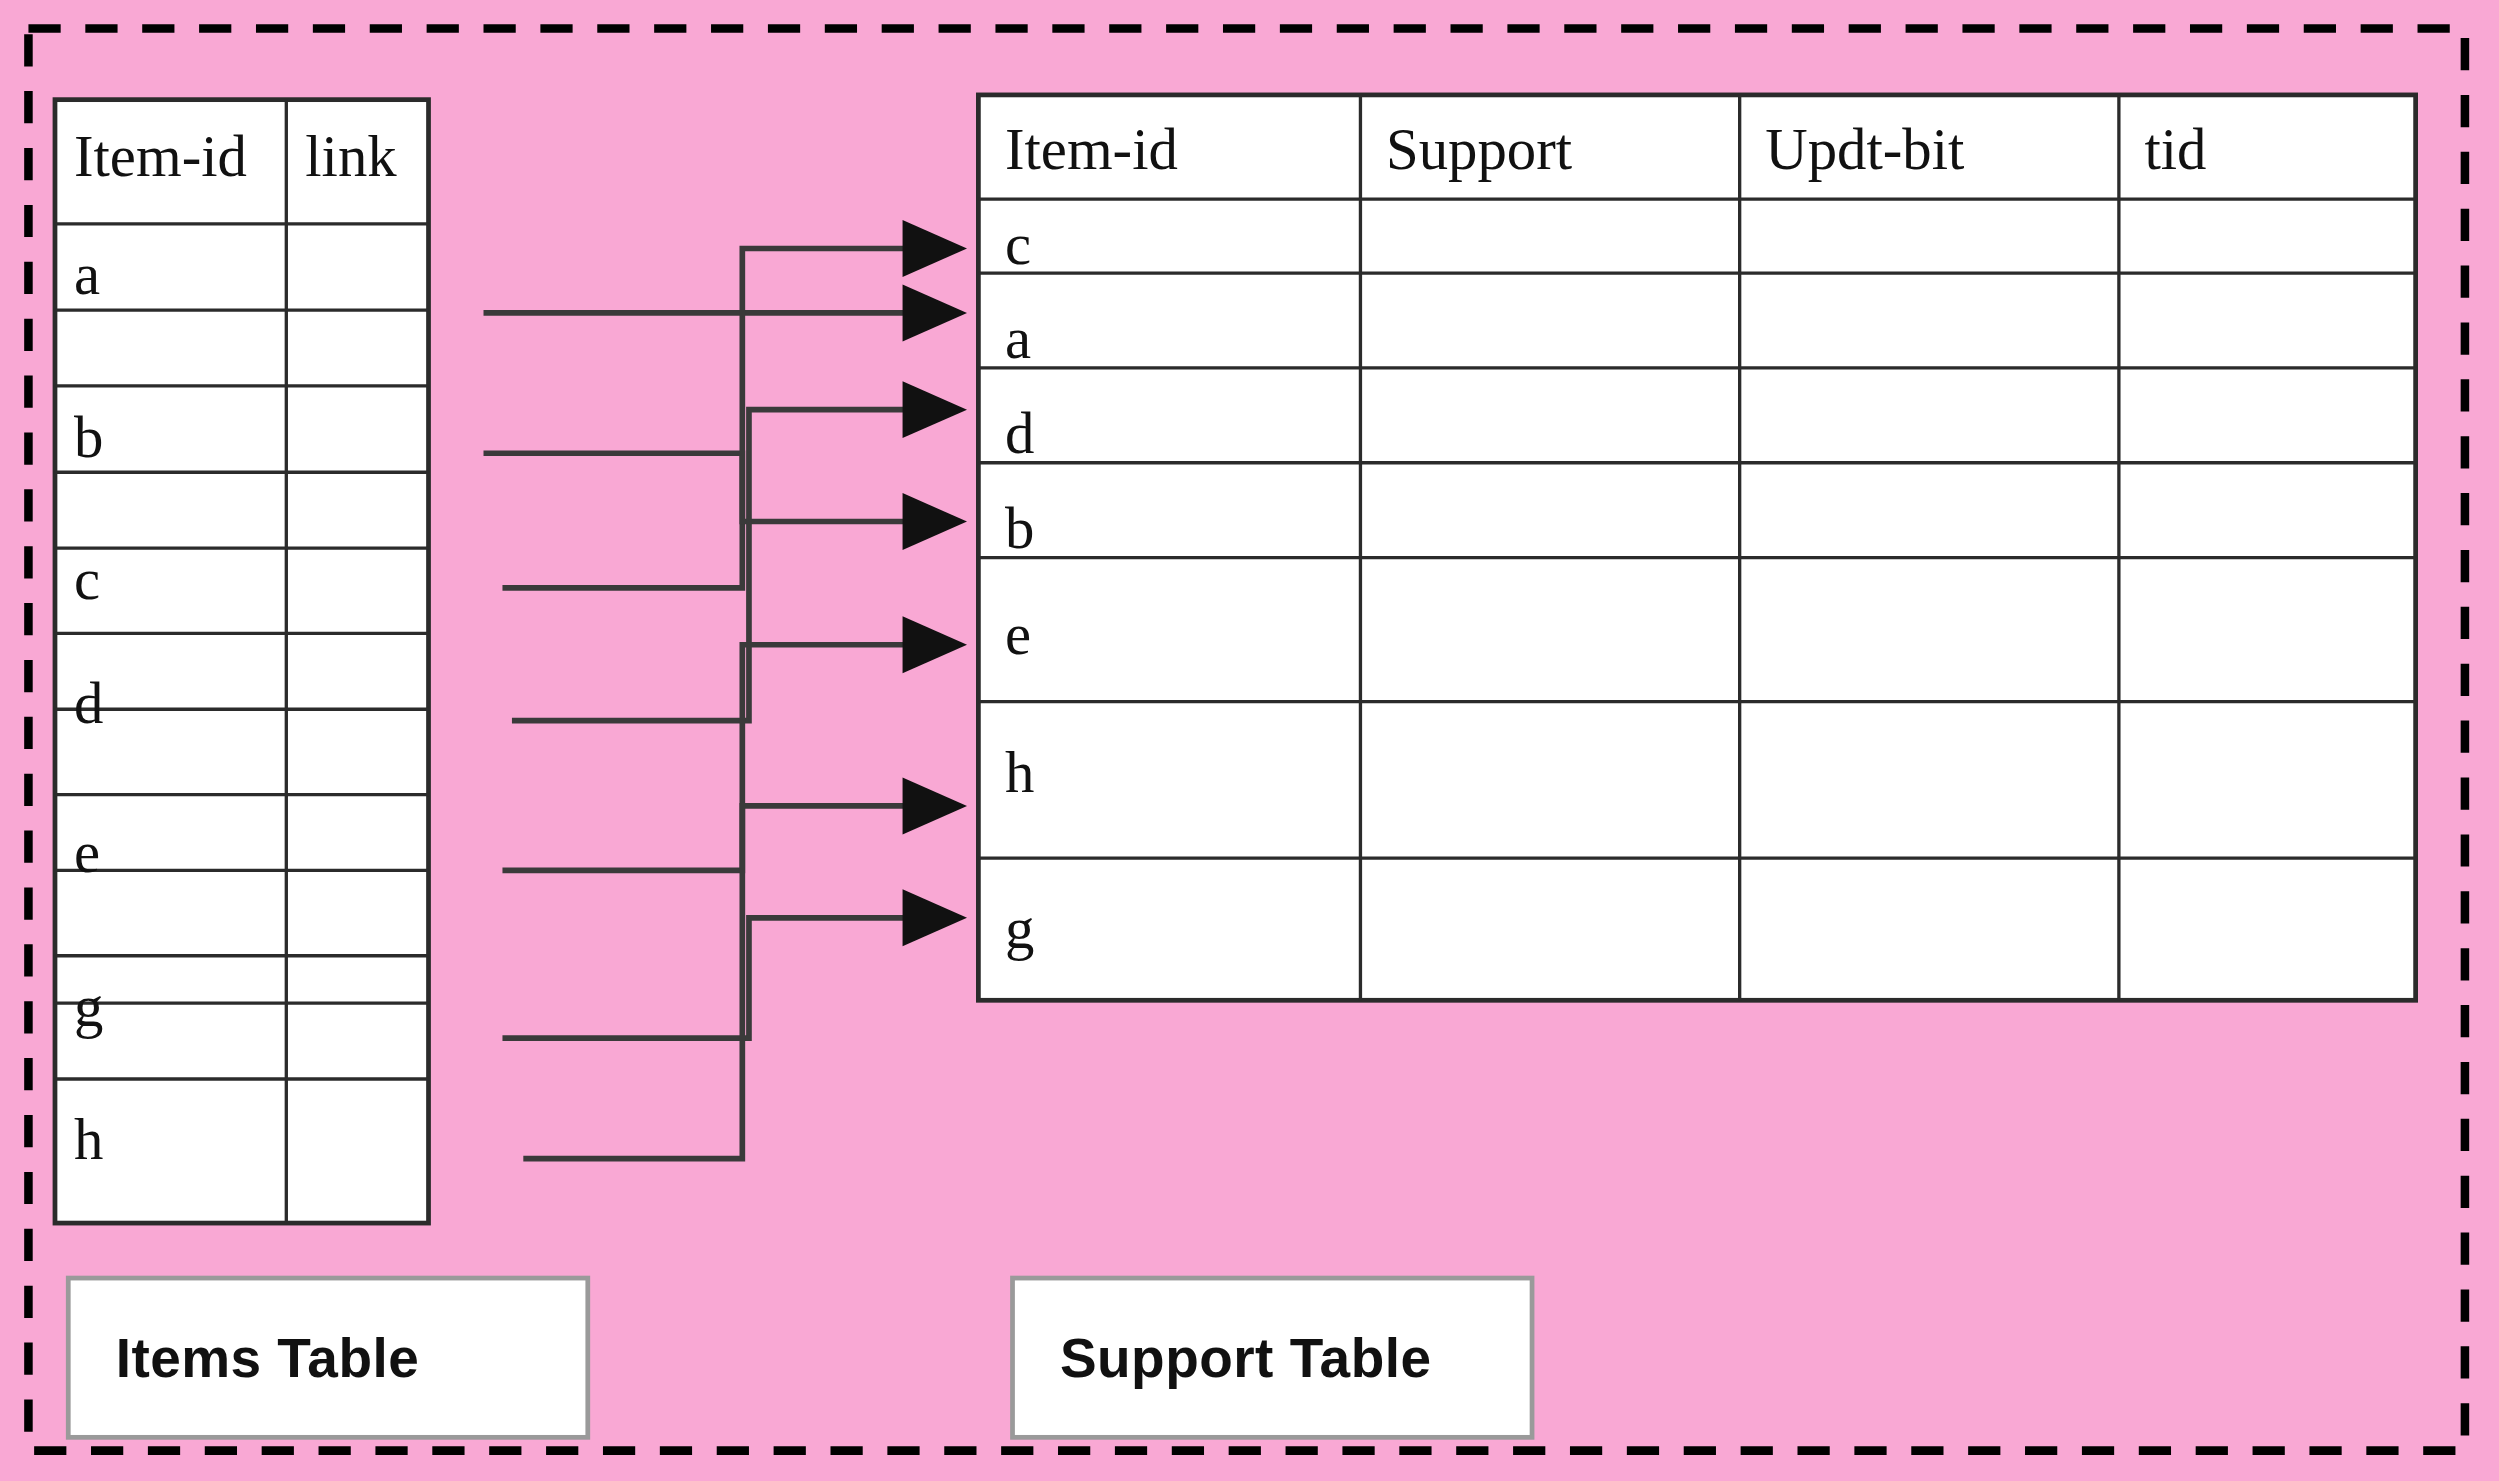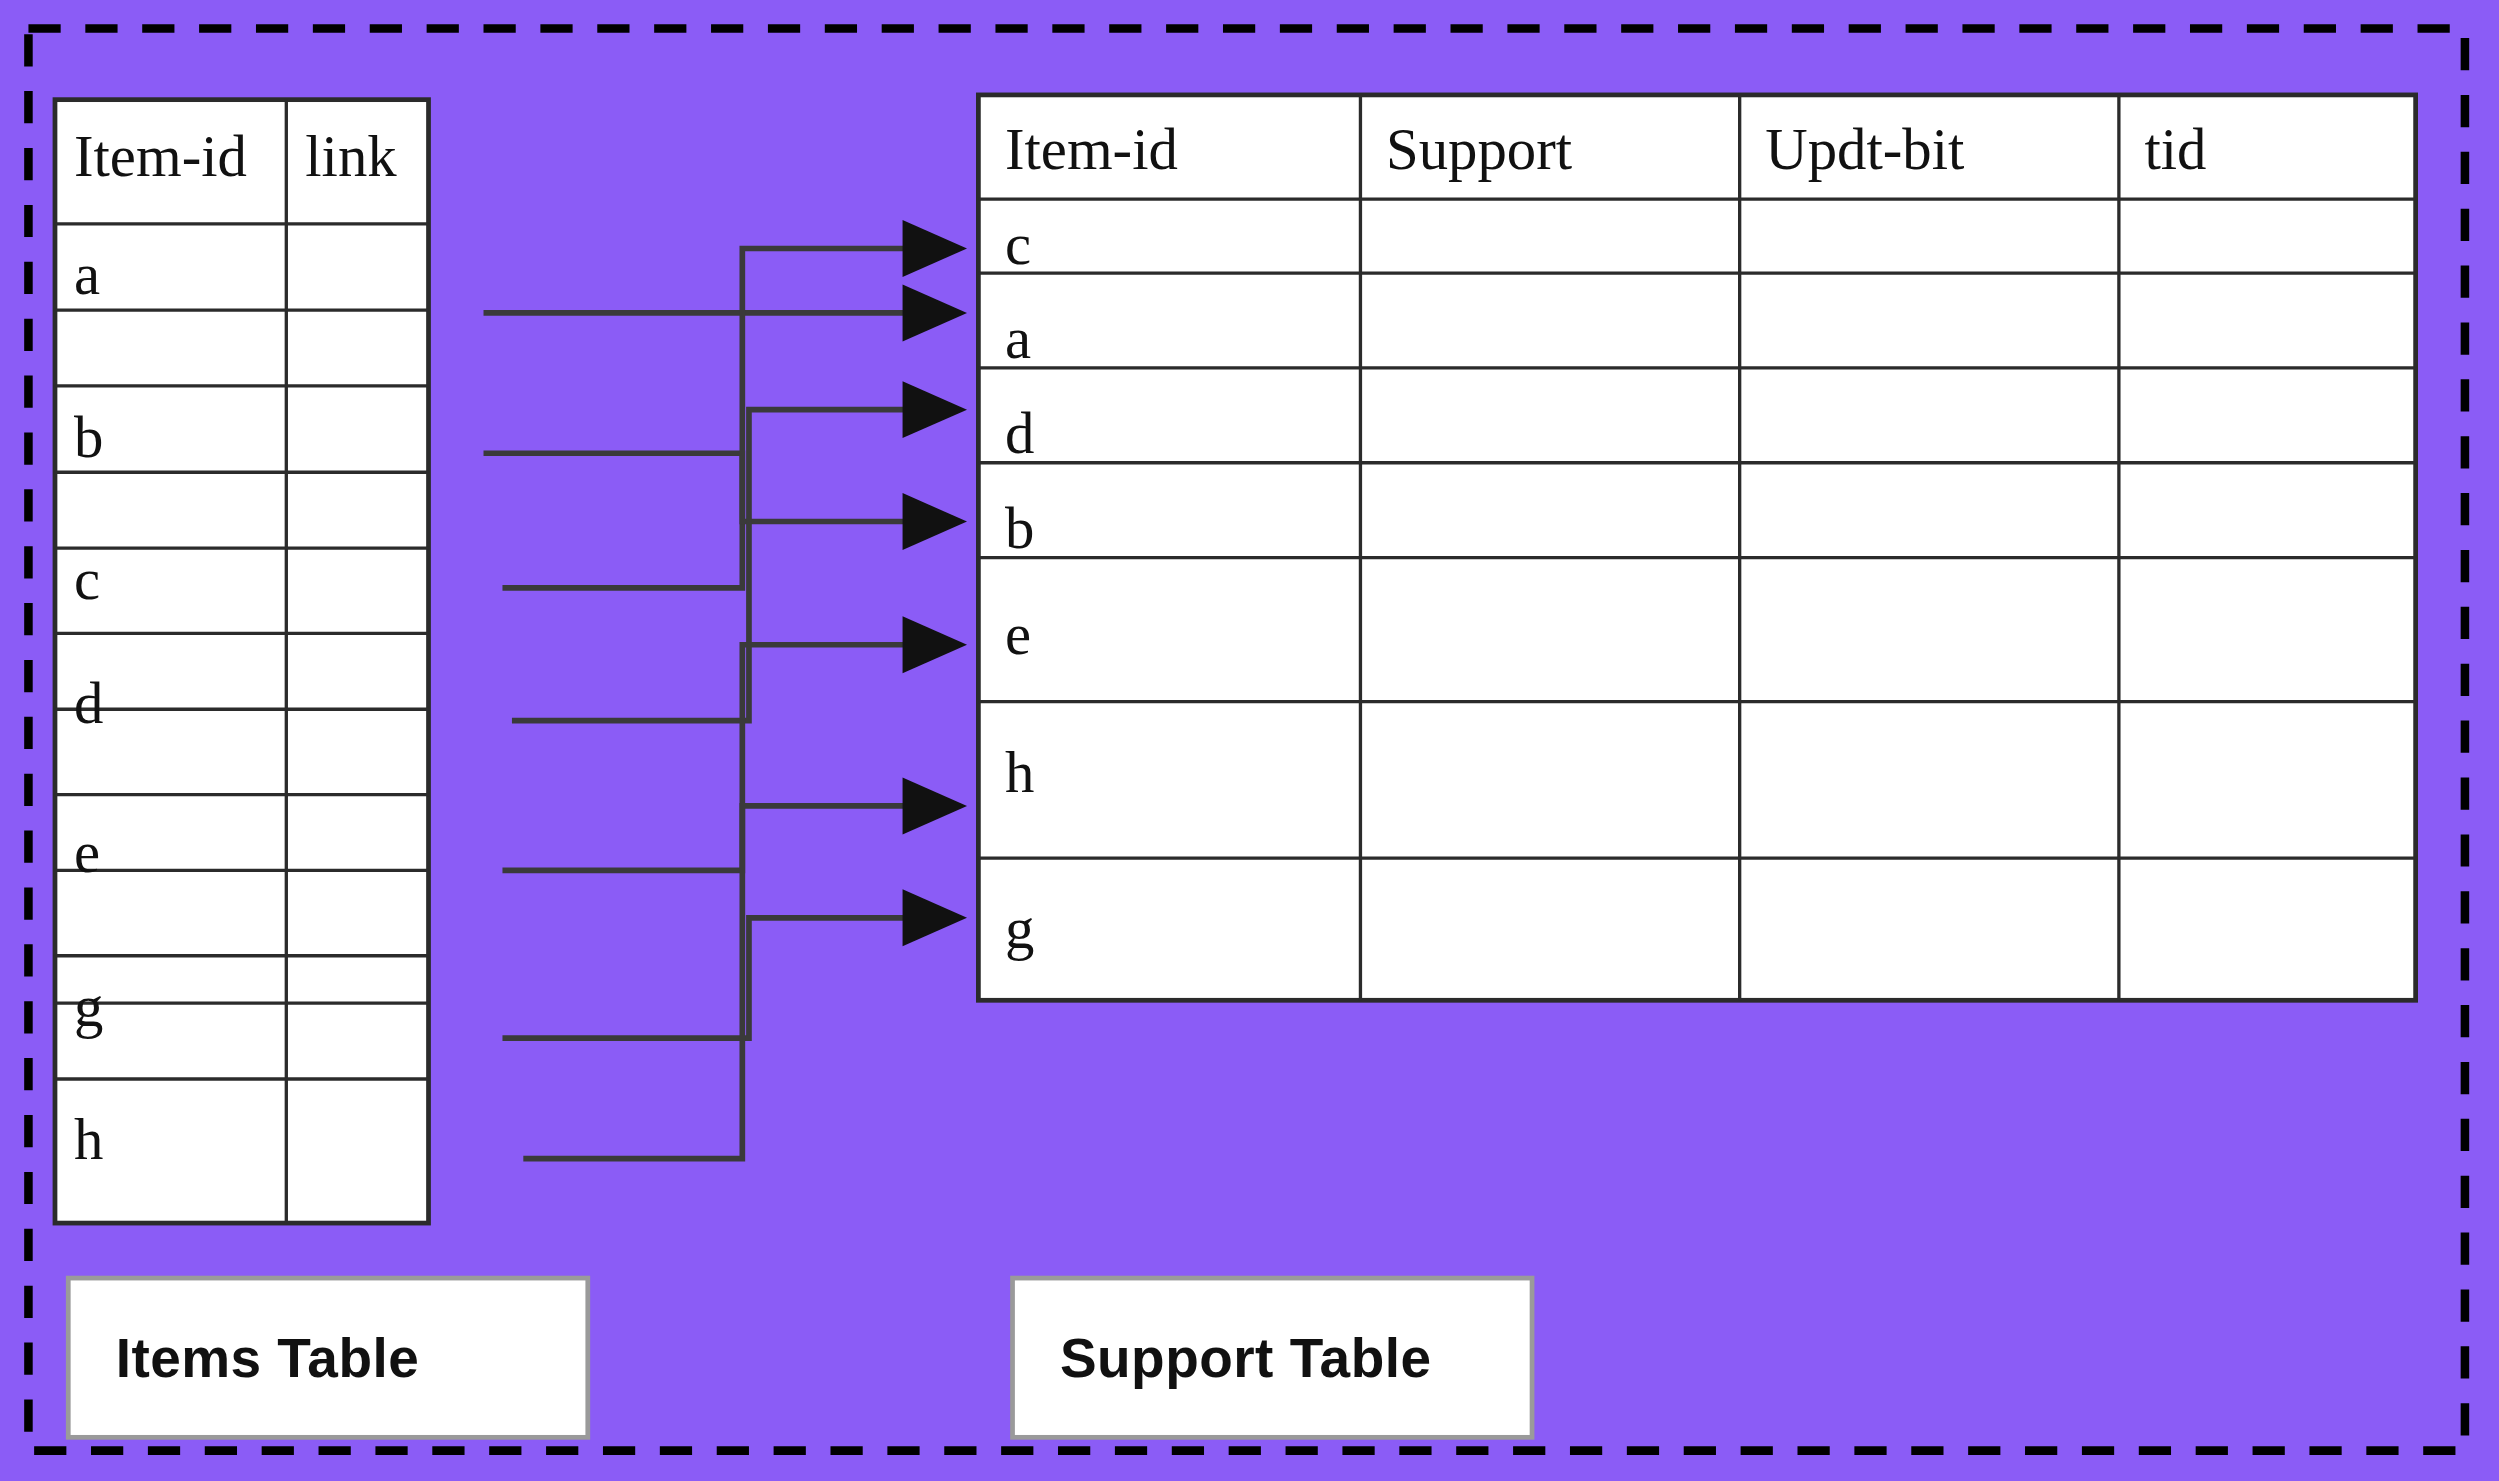--- a/index.html
+++ b/index.html
@@ -4,21 +4,21 @@
 <style>
   html, body {
     margin: 0;
     padding: 0;
     background: #ffffff;
   }
   #stage {
     position: relative;
     width: 2500px;
     height: 1482px;
-    background: #8b5cf6;
+    background: #f9a8d4;
     font-family: "Liberation Serif", "DejaVu Serif", serif;
     overflow: hidden;
   }
   #diagram {
     position: absolute;
     left: 0;
     top: 0;
     width: 2500px;
     height: 1482px;
   }

